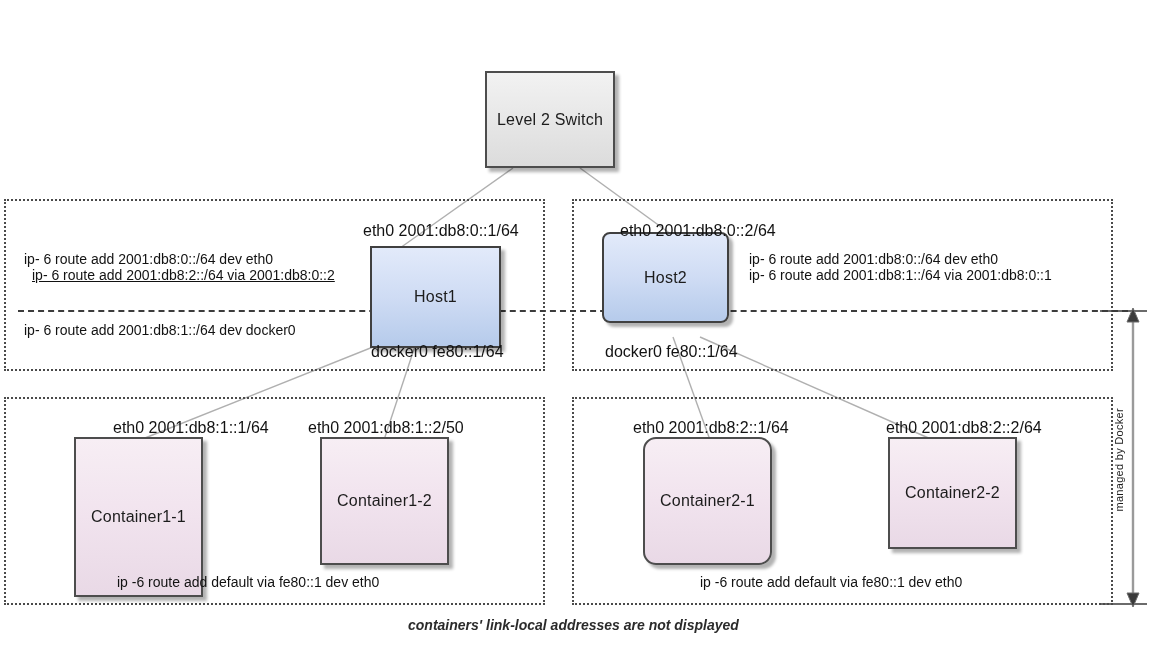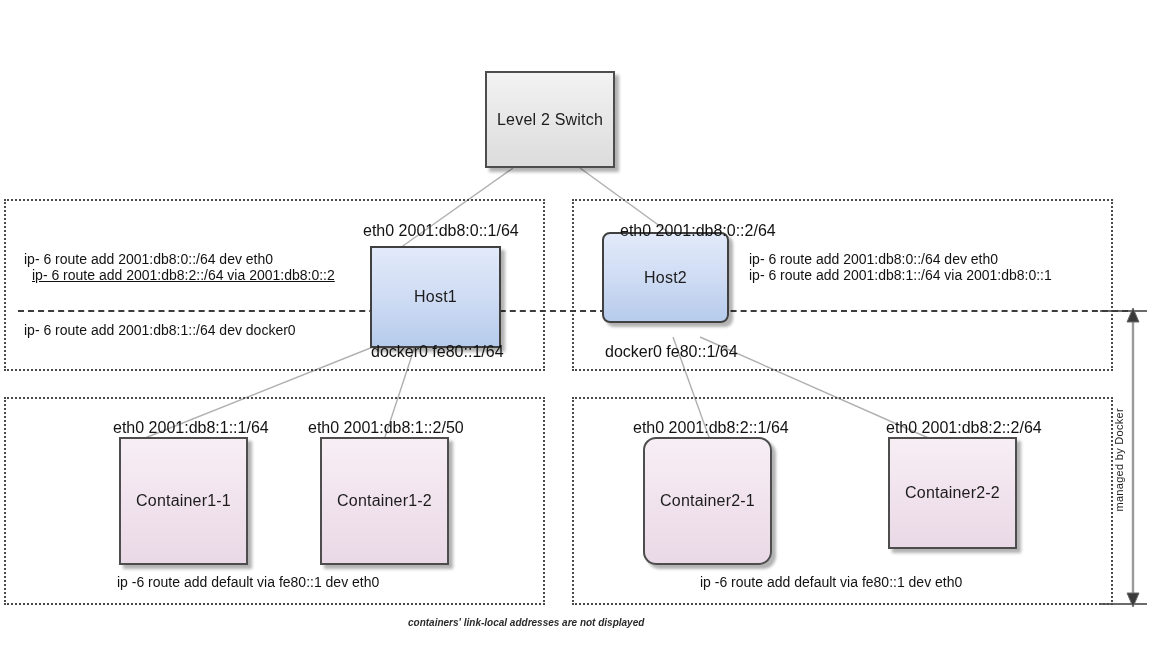--- a/index.html
+++ b/index.html
@@ -68,21 +68,21 @@
     font-size: 16px;
     color: #121212;
     white-space: nowrap;
     line-height: 14px;
   }
   .lbl.cmd {
     font-size: 14px;
   }
   .caption {
     position: absolute;
-    font-size: 10px;
+    font-size: 14px;
     font-style: italic;
     font-weight: bold;
     color: #2b2b2b;
     white-space: nowrap;
   }
 
   
   .split-line {
     position: absolute;
     height: 0;
@@ -153,21 +153,21 @@
   <div class="lbl" style="left:600px; top:224px;margin-left:20px;">eth0 2001:db8:0::2/64</div>
   <div class="lbl" style="left:605px; top:345px;">docker0 fe80::1/64</div>
 
   <div class="lbl cmd" style="left:24px; top:252px;">ip- 6 route add 2001:db8:0::/64 dev eth0</div>
   <div class="lbl cmd" style="left:32px; top:268px;text-decoration:underline;">ip- 6 route add 2001:db8:2::/64 via  2001:db8:0::2</div>
   <div class="lbl cmd" style="left:24px; top:323px;">ip- 6 route add 2001:db8:1::/64 dev docker0</div>
 
   <div class="lbl cmd" style="left:749px; top:252px;">ip- 6 route add 2001:db8:0::/64 dev eth0</div>
   <div class="lbl cmd" style="left:749px; top:268px;">ip- 6 route add 2001:db8:1::/64 via 2001:db8:0::1</div>
 
-  <div class="node container" style="left:74px; top:437px; width:129px; height:128px;margin-left:45px;">
+  <div class="node container" style="left:74px; top:437px; width:129px; height:160px;">
     <span>Container1-1</span>
   </div>
   <div class="lbl" style="left:65px; top:421px;margin-left:48px;">eth0 2001:db8:1::1/64</div>
 
   <div class="node container" style="left:320px; top:437px; width:129px; height:128px;">
     <span>Container1-2</span>
   </div>
   <div class="lbl" style="left:308px; top:421px;">eth0 2001:db8:1::2/50</div>
 
   <div class="lbl cmd" style="left:117px; top:575px;">ip -6 route add default via fe80::1 dev eth0</div>

